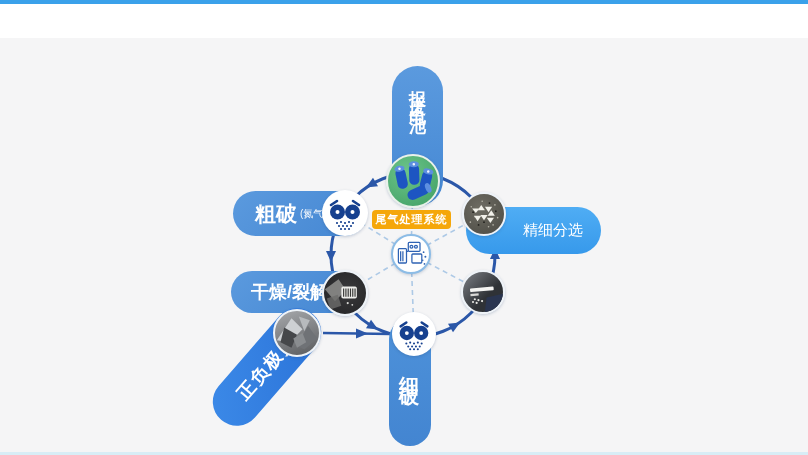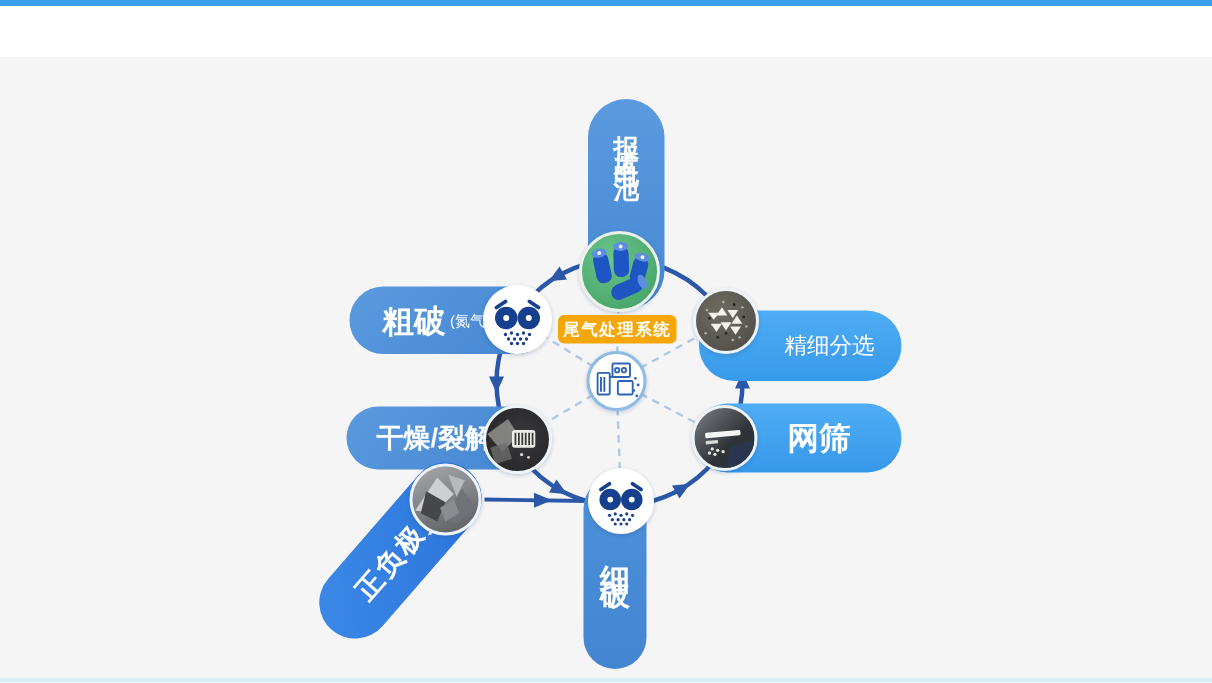--- a/index.html
+++ b/index.html
@@ -98,23 +98,20 @@
     </div>
 
     <div class="pill pill-dry">
       <span>干燥/裂解</span>
     </div>
 
     <div class="pill pill-finesort">
       <span>精细分选</span>
     </div>
 
-    <div class="pill pill-screen">
-      <span>网筛</span>
-    </div>
 
     <div class="pill pill-crush">
       <span class="vtext">细破</span>
     </div>
 
     <div class="pill pill-electrode">
       <span>正负极片</span>
     </div>
 
     <div class="node-circle c-battery">

